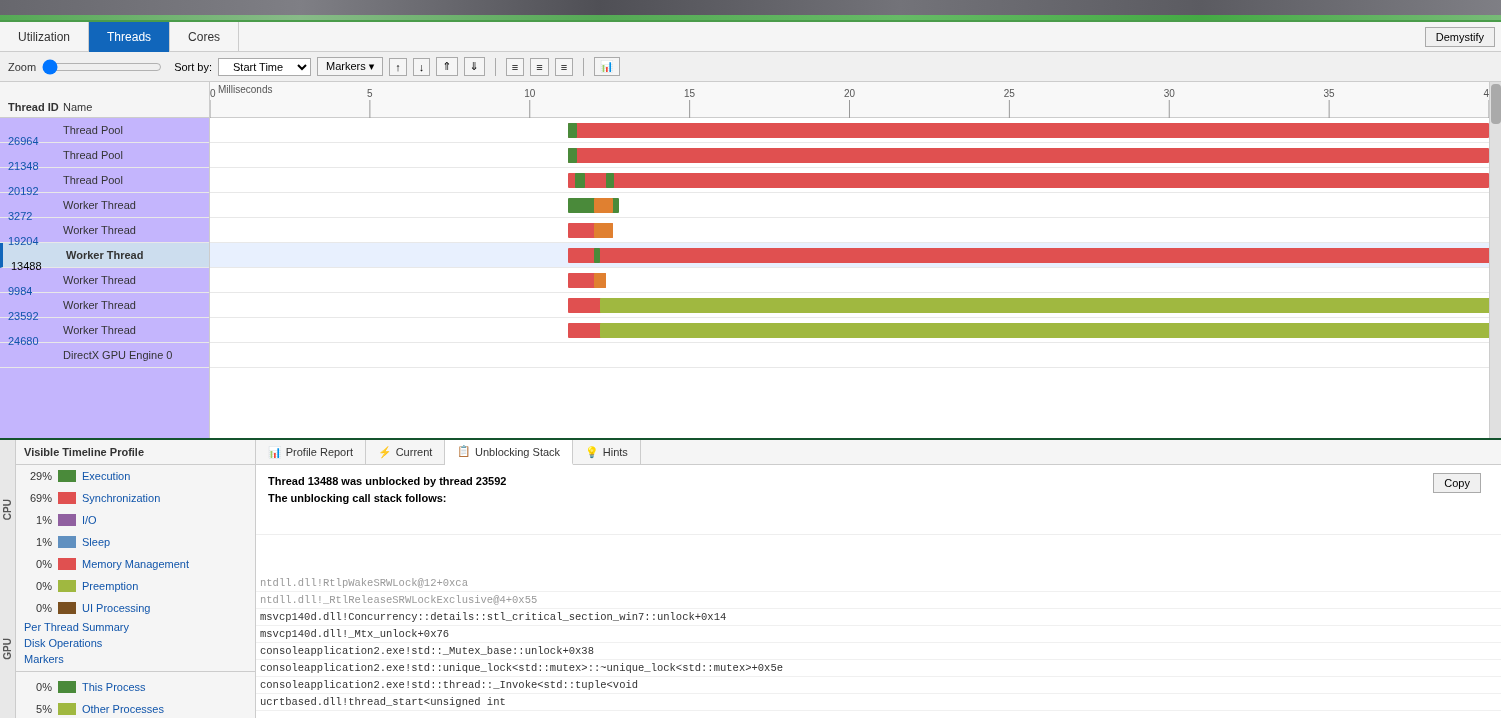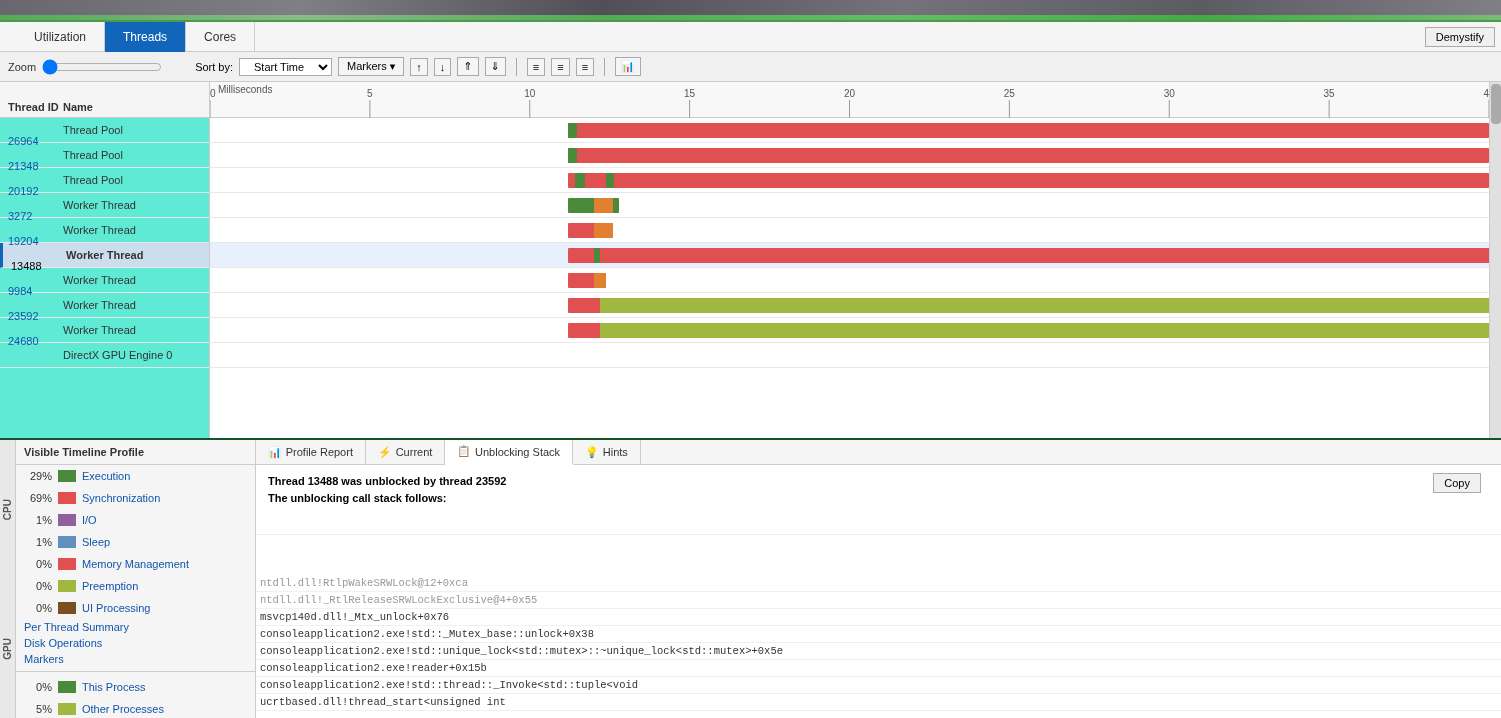--- a/index.html
+++ b/index.html
@@ -4,43 +4,43 @@
   <style>
     * { margin: 0; padding: 0; box-sizing: border-box; }
     body { font-family: 'Segoe UI', Arial, sans-serif; font-size: 11px; background: #f0f0f0; overflow: hidden; width: 1501px; height: 718px; }
 
     
     .perf-bar { height: 22px; background: #1a1a2e; position: relative; overflow: hidden; border-bottom: 2px solid #4a9c4a; }
     .perf-bar-inner { height: 100%; background: linear-gradient(to right, #888 0%, #aaa 20%, #666 40%, #999 60%, #777 80%, #aaa 100%); opacity: 0.7; }
     .perf-bar-green { position: absolute; bottom: 0; height: 5px; width: 100%; background: linear-gradient(to right, #5a5, #8b8, #5a5, #6b6, #4a4, #7b7); }
 
     
-    .tab-bar { height: 30px; background: #f5f5f5; display: flex; align-items: center; border-bottom: 1px solid #ccc; padding-left: 16px; }
+    .tab-bar { height: 30px; background: #f5f5f5; display: flex; align-items: center; border-bottom: 1px solid #ccc; padding-left: 0; }
     .tab { padding: 5px 18px; cursor: pointer; font-size: 12px; color: #333; border-right: 1px solid #ccc; height: 30px; display: flex; align-items: center; }
     .tab.active { background: #1166bb; color: white; }
     .demystify-btn { margin-left: auto; margin-right: 6px; padding: 3px 10px; background: #f0f0f0; border: 1px solid #aaa; cursor: pointer; font-size: 11px; }
 
     
     .toolbar { height: 30px; background: #f0f0f0; display: flex; align-items: center; padding: 0 8px; border-bottom: 1px solid #ccc; gap: 6px; }
     .toolbar-label { font-size: 11px; color: #333; }
     .zoom-slider { width: 120px; height: 14px; }
-    .sort-label { font-size: 11px; margin-left: 27px; }
+    .sort-label { font-size: 11px; margin-left: 6px; }
     .sort-select { font-size: 11px; border: 1px solid #aaa; background: white; padding: 1px 10px; }
     .markers-btn { padding: 2px 8px; font-size: 11px; border: 1px solid #aaa; background: #f5f5f5; cursor: pointer; display: flex; align-items: center; gap: 2px; }
     .toolbar-icon-btn { padding: 2px 5px; border: 1px solid #aaa; background: #f5f5f5; cursor: pointer; font-size: 11px; }
     .toolbar-sep { width: 1px; height: 18px; background: #aaa; margin: 0 4px; }
 
     
     .timeline-container { display: flex; height: calc(718px - 22px - 30px - 30px - 280px); }
 
     
-    .thread-list { width: 210px; min-width: 210px; border-right: 1px solid #ccc; background: #5eead4; overflow-y: auto; }
+    .thread-list { width: 210px; min-width: 210px; border-right: 1px solid #ccc; background: #c4b5fd; overflow-y: auto; }
     .thread-header { display: flex; height: 36px; align-items: flex-end; padding-bottom: 4px; border-bottom: 1px solid #ccc; padding-left: 8px; background: #f5f5f5; }
     .col-thread-id { width: 55px; font-size: 11px; font-weight: bold; color: #333; }
-    .col-name { font-size: 11px; font-weight: bold; color: #333; }
+    .col-name { font-size: 11px; font-weight: normal; color: #333; }
     .thread-row { display: flex; height: 25px; align-items: center; padding-left: 8px; border-bottom: 1px solid #e8e8e8; }
     .thread-row.selected { background: #cde; border-left: 3px solid #1166bb; }
     .thread-id { width: 55px; font-size: 11px; color: #1155aa; cursor: pointer; margin-top: 21px; }
     .thread-id.bold { font-weight: normal; color: #000; }
     .thread-name { font-size: 11px; color: #333; }
     .thread-name.bold { font-weight: bold; }
 
     
     .timeline-right { flex: 1; overflow-x: auto; background: white; position: relative; }
     .timeline-ruler { height: 36px; background: #f8f8f8; border-bottom: 1px solid #ccc; position: relative; }
@@ -336,22 +336,22 @@
       <div class="analysis-header">
         <div class="unblock-header">
           <strong><span>Thread 13488 was unblocked by thread 23592</span></strong><br>
           <strong><span>The unblocking call stack follows:</span></strong>
         </div>
         <button class="copy-btn">Copy</button>
       </div>
       <div class="stack-list" id="stack-list" style="overflow-y:auto;height:200px;margin-top:40px;">
           <div class="stack-row greyed">ntdll.dll!RtlpWakeSRWLock@12+0xca</div>
           <div class="stack-row greyed">ntdll.dll!_RtlReleaseSRWLockExclusive@4+0x55</div>
+          <div class="stack-row">msvcp140d.dll!Concurrency::details::stl_critical_section_win7::unlock+0x14</div>
           <div class="stack-row">msvcp140d.dll!_Mtx_unlock+0x76</div>
           <div class="stack-row">consoleapplication2.exe!std::_Mutex_base::unlock+0x38</div>
           <div class="stack-row">consoleapplication2.exe!std::unique_lock&lt;std::mutex&gt;::~unique_lock&lt;std::mutex&gt;+0x5e</div>
-          <div class="stack-row">consoleapplication2.exe!reader+0x15b</div>
           <div class="stack-row">consoleapplication2.exe!std::thread::_Invoke&lt;std::tuple&lt;void</div>
           <div class="stack-row">ucrtbased.dll!thread_start&lt;unsigned int</div>
         </div>
     </div>
   </div>
 </div>
 
 </body></html>

